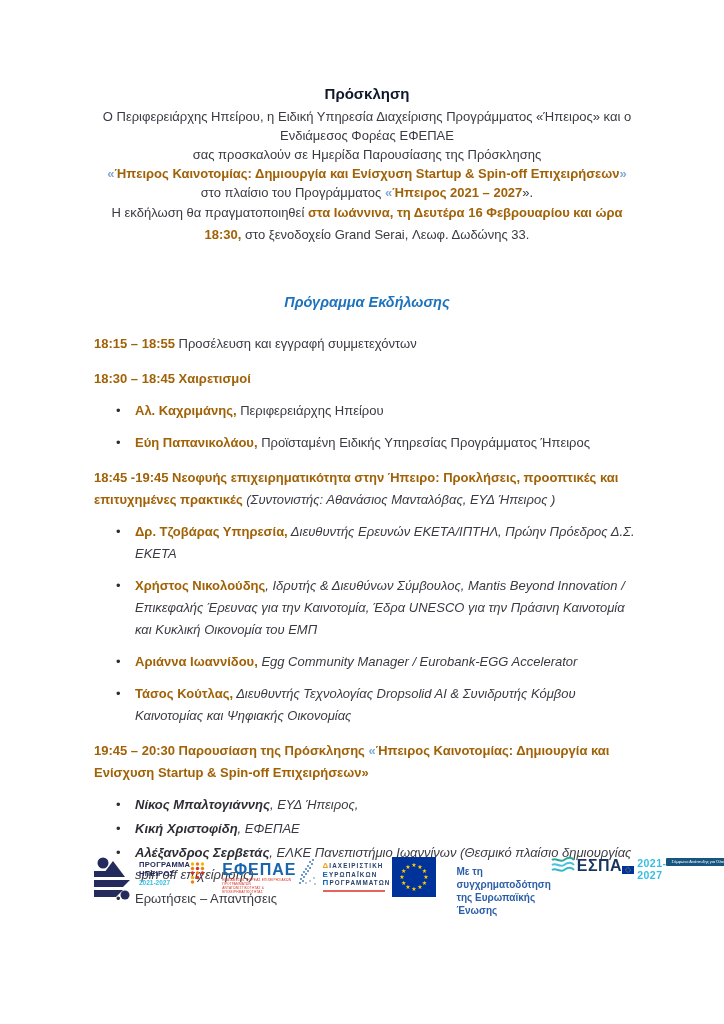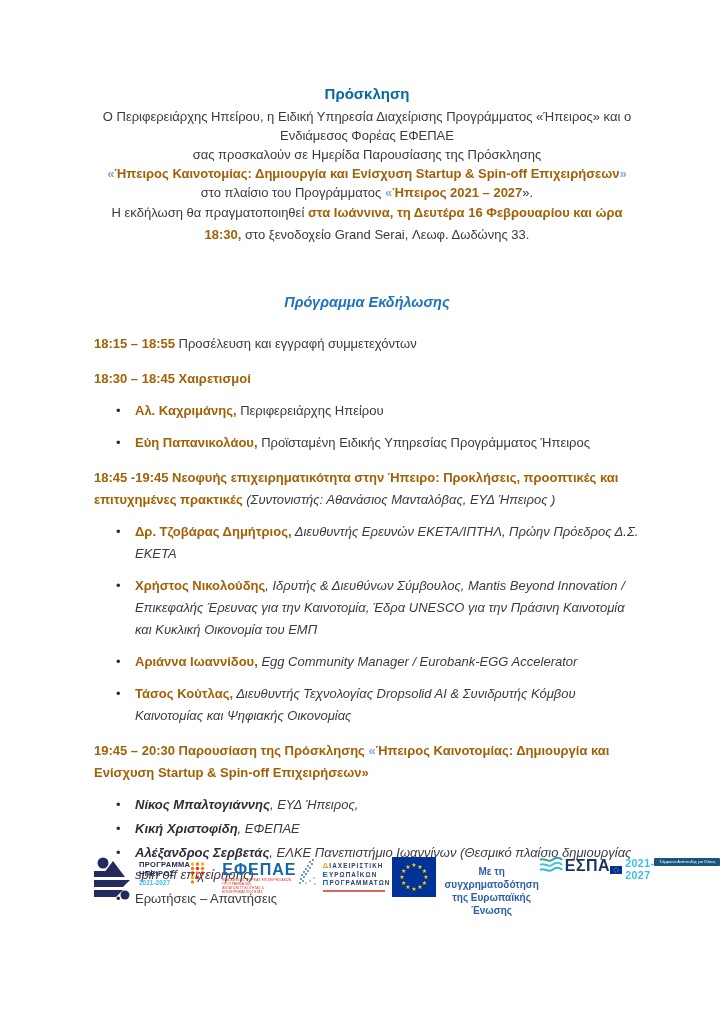--- a/index.html
+++ b/index.html
@@ -11,21 +11,21 @@
     font-family:"Liberation Sans", sans-serif;
     color:#3a3a42;
     overflow:hidden;
   }
   .content{
     position:absolute;
     left:94px; top:84px; width:546px;
     font-size:13px; line-height:21px;
   }
   .center{text-align:center;}
-  .blue{color:#0369a1;}
+  .blue{color:#0f172a;}
   .title{font-weight:700;font-size:15px;line-height:22px;margin-bottom:4px;}
   .b{font-weight:700;color:#a16207;}
   .bi{font-weight:700;font-style:italic;color:#2e2e36;}
   .i{font-style:italic;}
   .quote{color:#7fa8d8;font-weight:700;}
   .nowrap{white-space:nowrap;}
   .intro div{min-height:19px;line-height:19px;}
   .venue{line-height:22px;}
   .program-heading{font-weight:700;font-size:14.5px;color:#1e73be;margin-top:46px;margin-bottom:20px;font-style:italic;}
   .slot{margin-top:13px;line-height:22px;}
@@ -43,21 +43,21 @@
   .lg1-line{font-size:7.5px;font-weight:700;color:#232a5c;line-height:9px;letter-spacing:.3px;}
   .lg1-years{font-size:6.5px;font-weight:700;color:#38bfe2;line-height:9px;}
   .lg2-text{margin-left:17px;padding-top:6px;}
   .lg2-name{font-size:16px;font-weight:700;color:#1665ad;letter-spacing:1px;line-height:16px;}
   .lg2-sub{font-size:3.2px;color:#d93025;line-height:4px;letter-spacing:.2px;}
   .lg3-text{margin-left:4px;padding-top:6px;}
   .lg3-row{font-size:6.3px;letter-spacing:1.1px;color:#27416e;line-height:8.5px;font-weight:700;}
   .lg3-init-y{color:#f2a40c;font-size:8px;font-weight:700;}
   .lg3-init-b{color:#1665ad;font-size:8px;font-weight:700;}
   .lg3-red{margin-top:2px;width:62px;height:2.5px;background:#d93025;opacity:.75;}
-  .lg4-text{margin-left:8px;padding-top:9px;text-align:center;}
+  .lg4-text{margin-left:20px;padding-top:9px;}
   .lg4-line{font-size:10px;font-weight:700;color:#2b5ea7;line-height:13px;}
   .lg5{display:flex;flex-direction:row;align-items:flex-start;}
   .lg5-row1{display:flex;align-items:center;}
   .lg5-name{font-size:16px;font-weight:800;color:#17355f;letter-spacing:.5px;margin-left:2px;line-height:16px;}
   .lg5-row2{display:flex;align-items:center;margin-top:1px;}
   .lg5-years{font-size:10.5px;font-weight:700;color:#38bfe2;margin-left:3px;letter-spacing:.5px;}
   .lg5-banner{margin-top:2px;background:#17557e;color:#ffffff;font-size:4px;line-height:8px;padding:0 5px;border-radius:1px;white-space:nowrap;}
 </style>
 </head>
 <body>
@@ -84,21 +84,21 @@
     <div class="slot"><span class="b">18:15 – 18:55</span><span> Προσέλευση και εγγραφή συμμετεχόντων</span></div>
 
     <div class="slot"><span class="b">18:30 – 18:45 Χαιρετισμοί</span></div>
     <ul class="bullets">
       <li><span class="b">Αλ. Καχριμάνης,</span><span> Περιφερειάρχης Ηπείρου</span></li>
       <li><span class="b">Εύη Παπανικολάου,</span><span> Προϊσταμένη Ειδικής Υπηρεσίας Προγράμματος Ήπειρος</span></li>
     </ul>
 
     <div class="slot"><span class="b">18:45 -19:45 Νεοφυής επιχειρηματικότητα στην Ήπειρο: Προκλήσεις, προοπτικές και επιτυχημένες πρακτικές</span><span class="i"> (Συντονιστής: Αθανάσιος Μανταλόβας, ΕΥΔ Ήπειρος )</span></div>
     <ul class="bullets">
-      <li><span class="b">Δρ. Τζοβάρας Δημήτριος,</span><span class="i"> Διευθυντής Ερευνών ΕΚΕΤΑ/ΙΠΤΗΛ, Πρώην Πρόεδρος Δ.Σ. ΕΚΕΤΑ</span></li>
+      <li><span class="b">Δρ. Τζοβάρας Υπηρεσία,</span><span class="i"> Διευθυντής Ερευνών ΕΚΕΤΑ/ΙΠΤΗΛ, Πρώην Πρόεδρος Δ.Σ. ΕΚΕΤΑ</span></li>
       <li><span class="b">Χρήστος Νικολούδης</span><span class="i">, Ιδρυτής &amp; Διευθύνων Σύμβουλος, Mantis Beyond Innovation /Επικεφαλής Έρευνας για την Καινοτομία, Έδρα UNESCO για την Πράσινη Καινοτομία και Κυκλική Οικονομία του ΕΜΠ</span></li>
       <li><span class="b">Αριάννα Ιωαννίδου,</span><span class="i"> Egg Community Manager / Eurobank-EGG Accelerator</span></li>
       <li><span class="b">Τάσος Κούτλας,</span><span class="i">  Διευθυντής Τεχνολογίας Dropsolid AI &amp; Συνιδρυτής Κόμβου Καινοτομίας και Ψηφιακής Οικονομίας</span></li>
     </ul>
 
     <div class="slot"><span class="b">19:45 – 20:30 Παρουσίαση της Πρόσκλησης </span><span class="quote">«</span><span class="b">Ήπειρος Καινοτομίας: Δημιουργία και Ενίσχυση Startup &amp; Spin-off Επιχειρήσεων»</span></div>
     <ul class="bullets tight">
       <li><span class="bi">Νίκος Μπαλτογιάννης</span><span class="i">, ΕΥΔ Ήπειρος,</span></li>
       <li><span class="bi">Κική Χριστοφίδη</span><span class="i">, ΕΦΕΠΑΕ</span></li>
       <li><span class="bi">Αλέξανδρος Σερβετάς</span><span class="i">, ΕΛΚΕ Πανεπιστήμιο Ιωαννίνων (Θεσμικό πλαίσιο δημιουργίας spin off επιχείρησης)</span></li>

